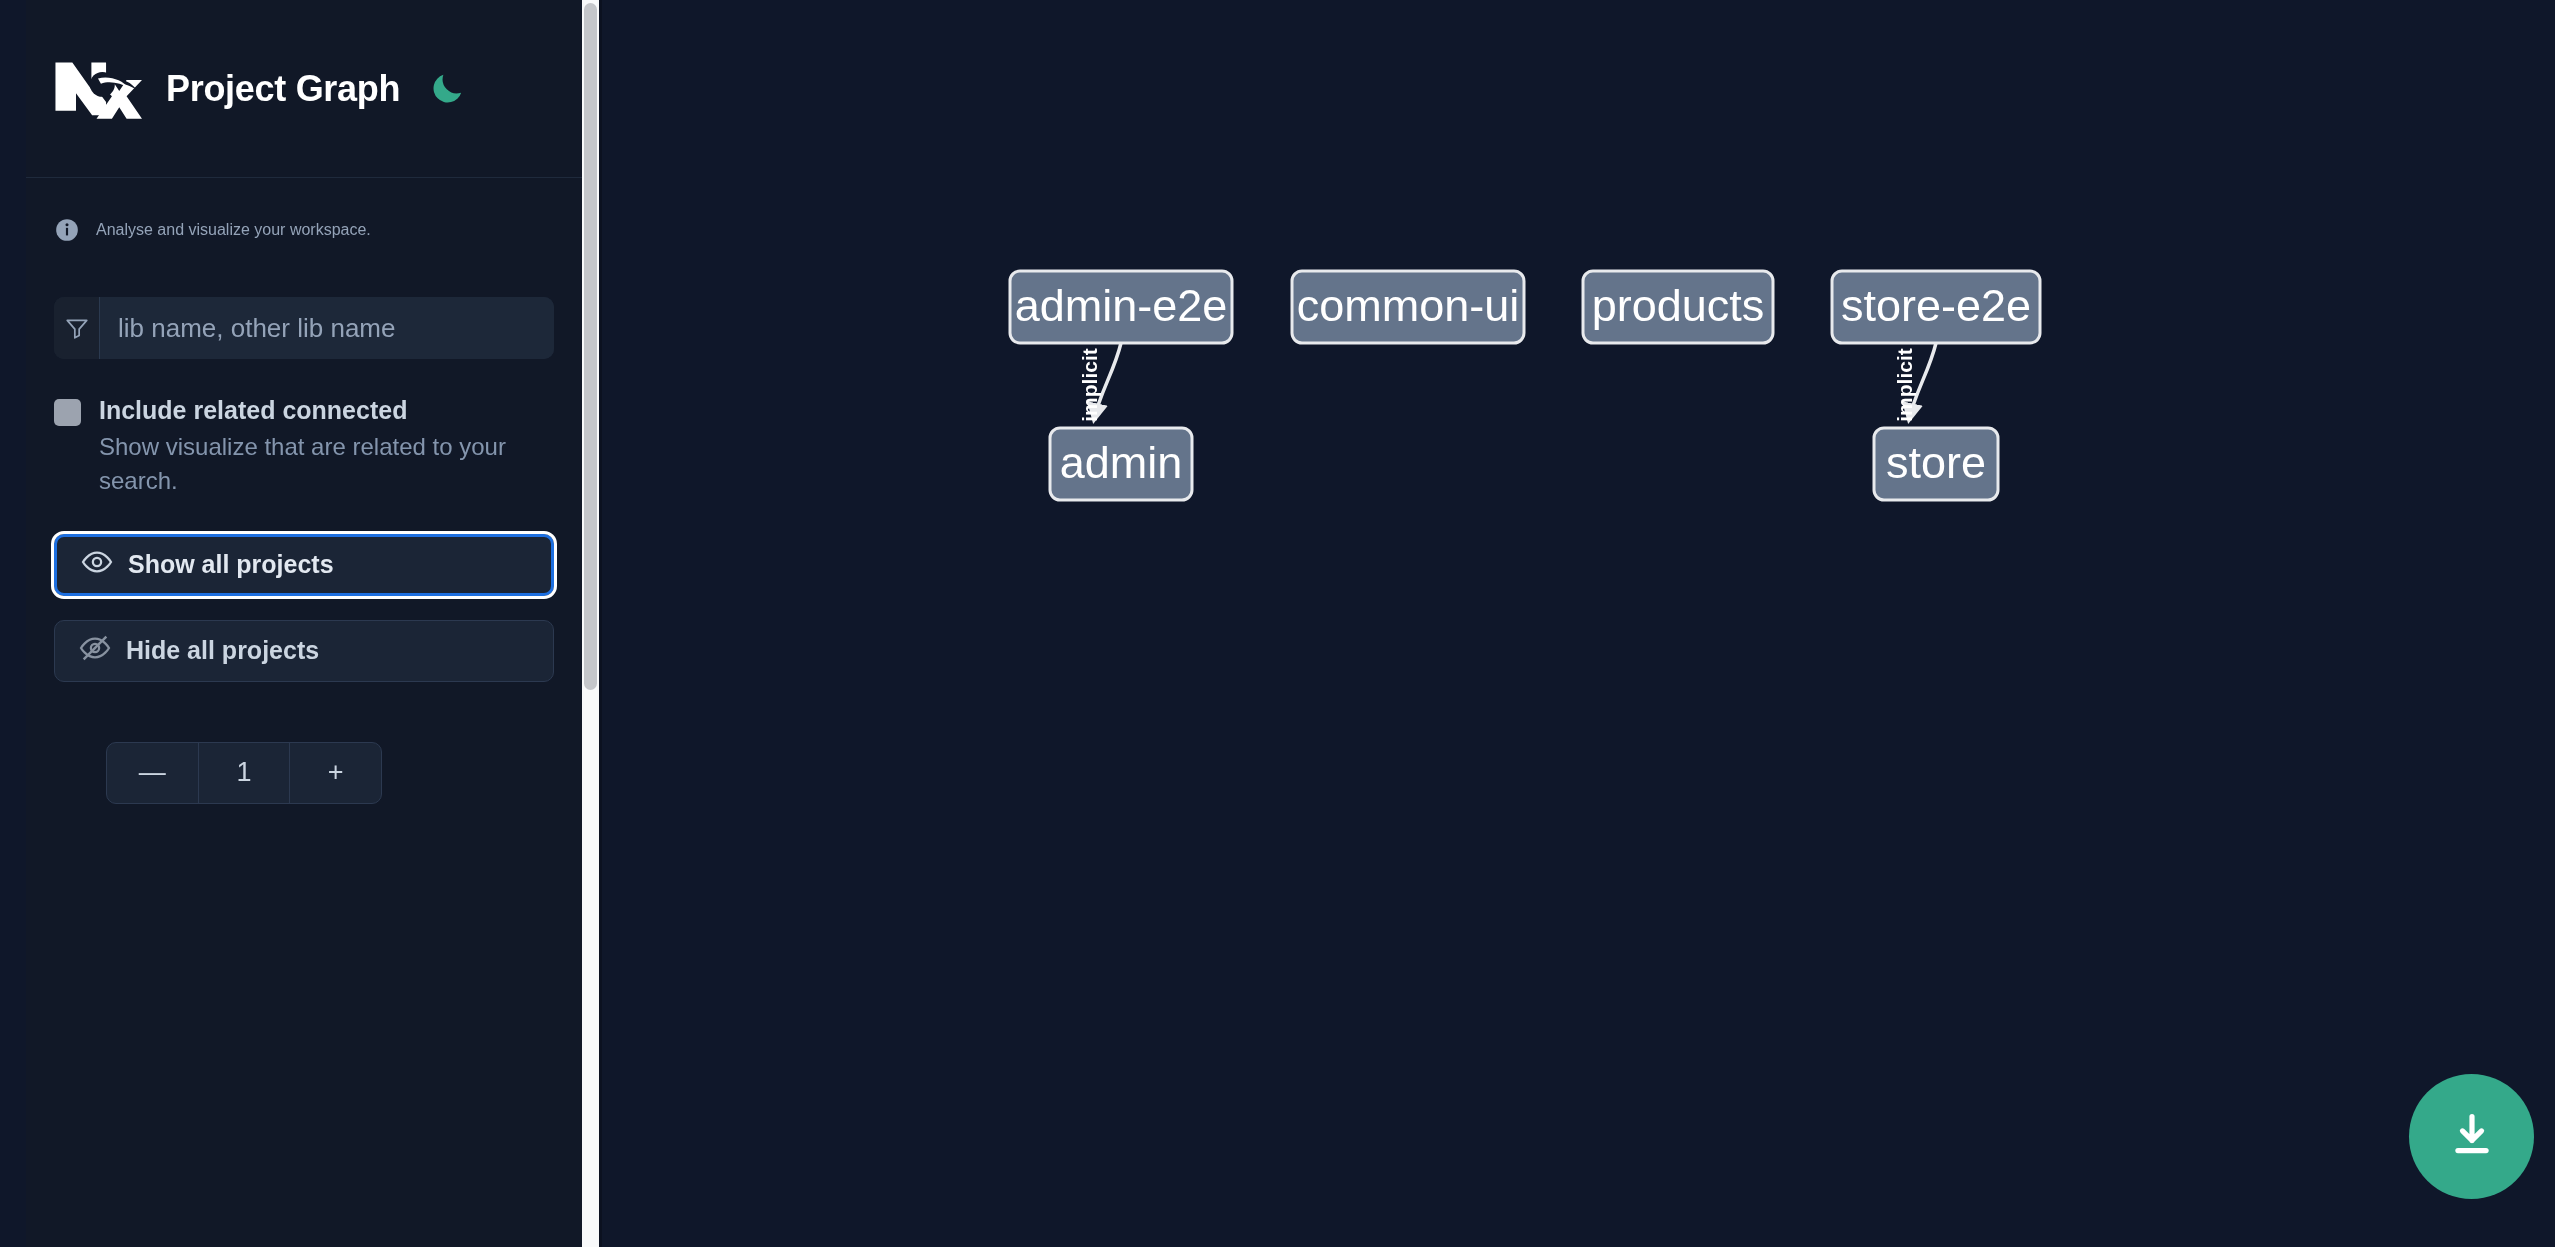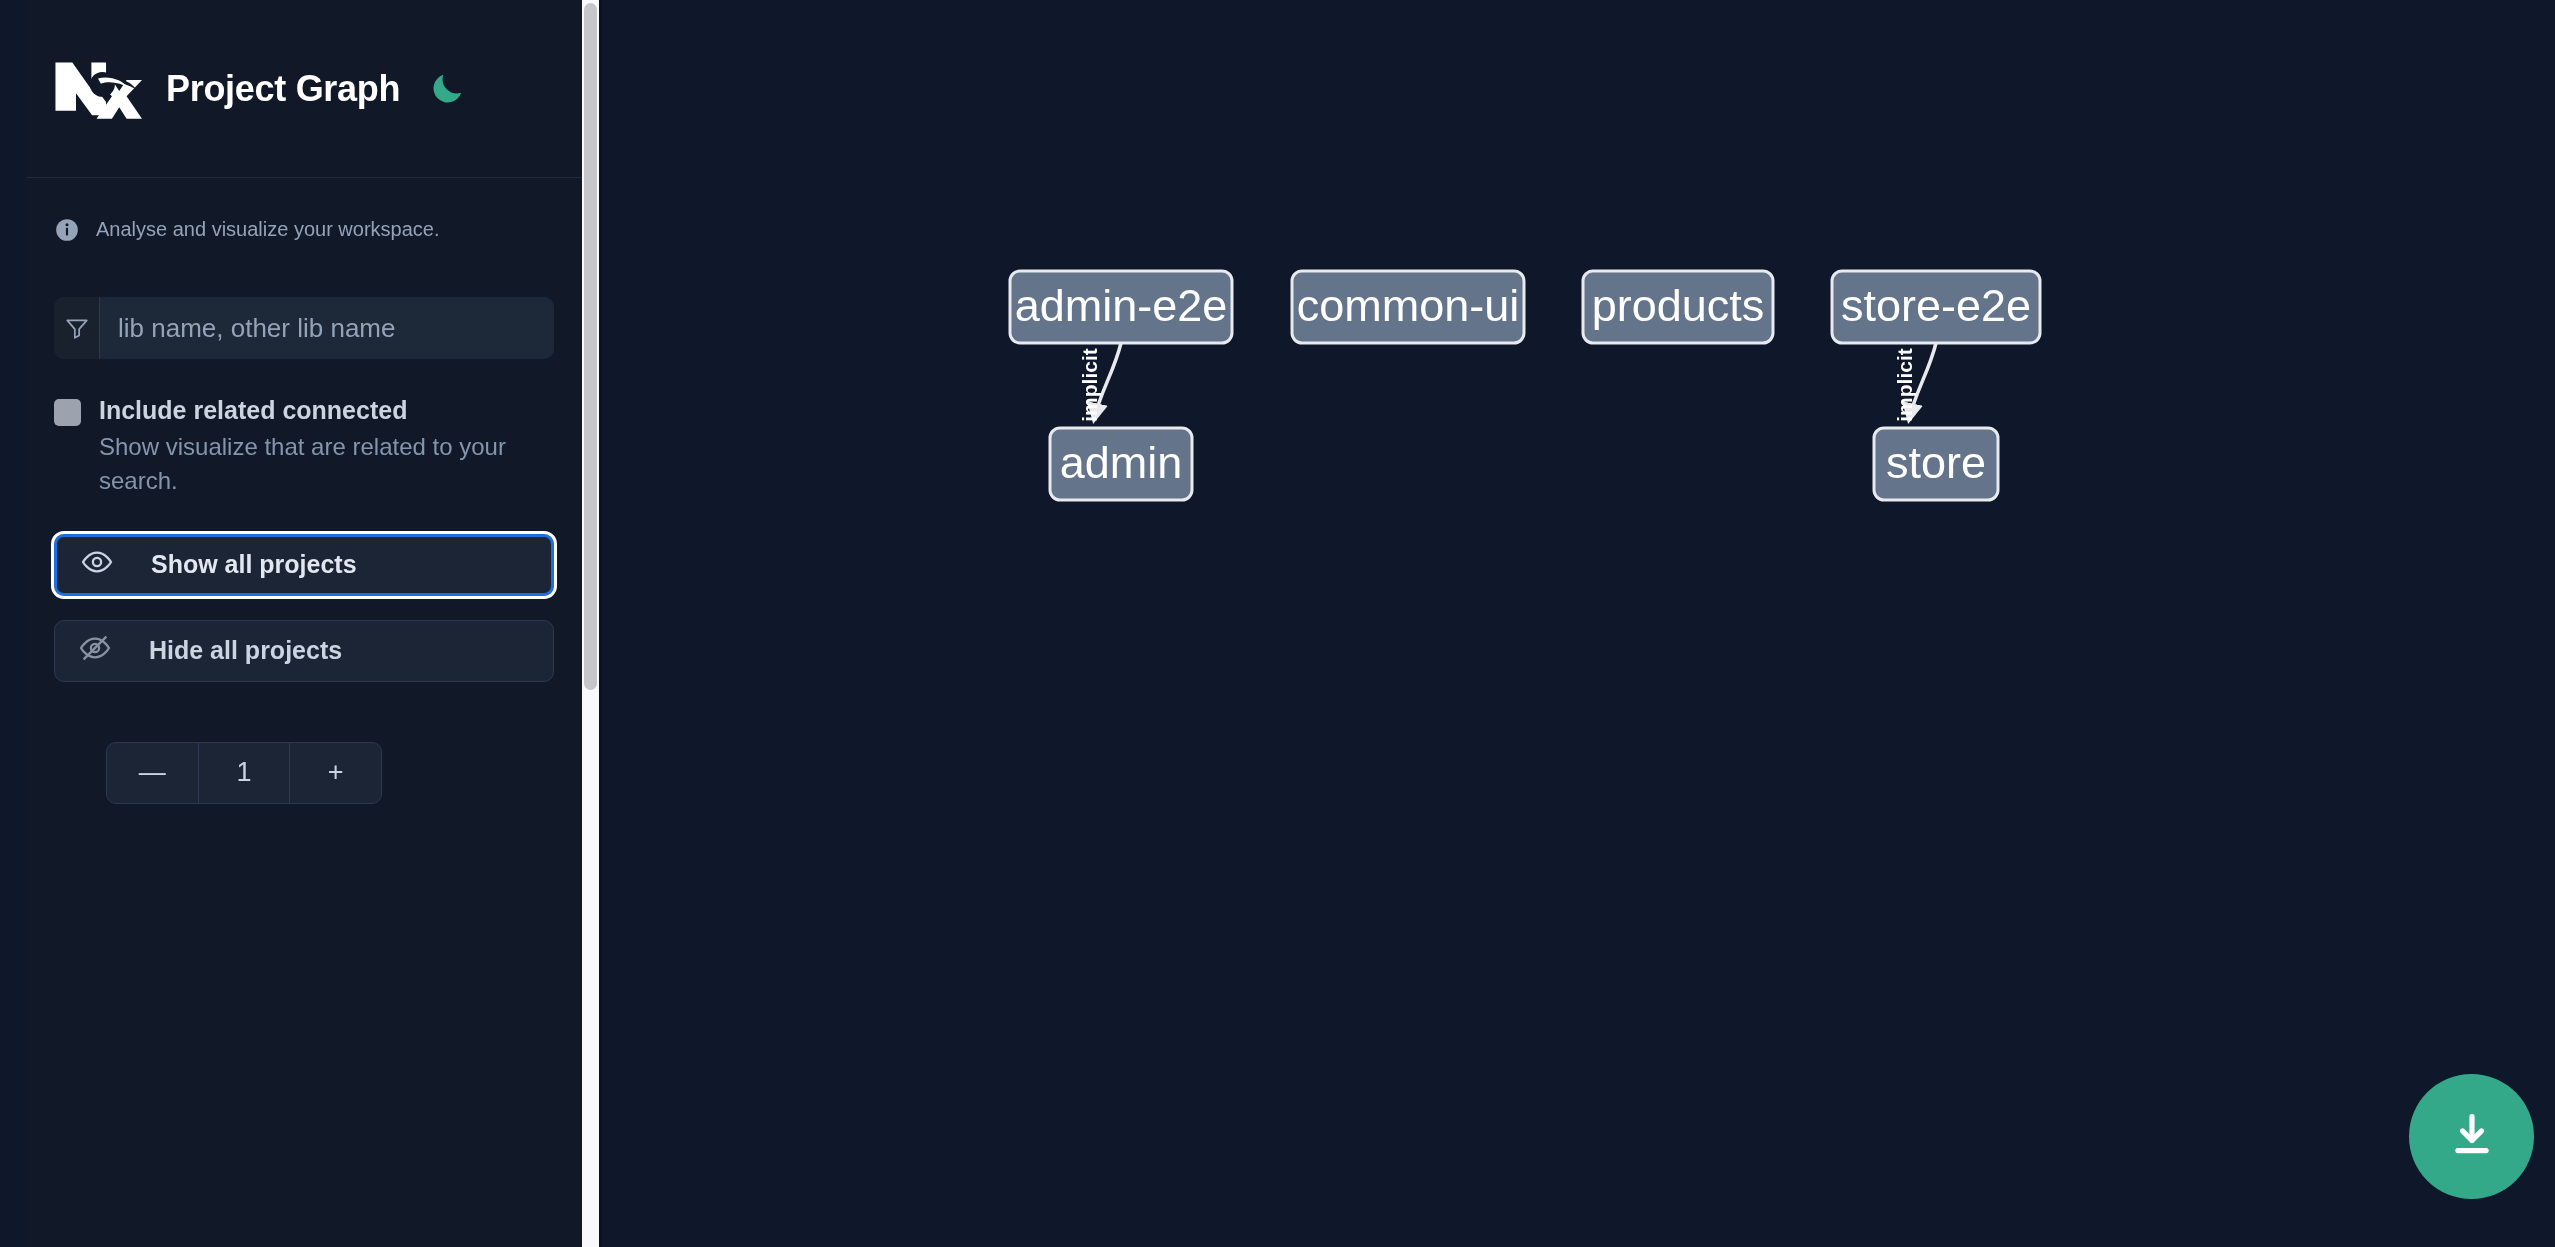--- a/index.html
+++ b/index.html
@@ -32,21 +32,21 @@
     margin-left: 26px; width: 42px; height: 42px;
     display: flex; align-items: center; justify-content: center;
     cursor: pointer; background: none; border: none;
   }
 
   .sb-note {
     display: flex; align-items: center; gap: 16px;
     padding: 0 28px; height: 103px;
   }
   .info-icon { width: 26px; height: 26px; flex: none; }
-  .sb-note-text { font-size: 20px; color: #94a3b8; white-space: nowrap; }
+  .sb-note-text { font-size: 16px; color: #94a3b8; white-space: nowrap; }
 
   .sb-body { padding: 8px 28px; }
 
   .filter-box {
     display: flex; align-items: stretch;
     height: 62px; border-radius: 10px; overflow: hidden;
     background: #1b2536; margin-top: 8px;
   }
   .filter-icon-cell {
     width: 46px; display: flex; align-items: center; justify-content: center;
@@ -75,21 +75,21 @@
   .check-title {
     font-size: 25px; font-weight: 700; color: #cbd5e1;
     line-height: 1.35;
   }
   .check-desc {
     font-size: 24px; color: #8495ad; line-height: 1.42;
     margin-top: 2px; max-width: 452px;
   }
 
   .btn {
-    display: flex; align-items: center; gap: 38px;
+    display: flex; align-items: center; gap: 15px;
     width: 100%; height: 62px; margin-top: 22px;
     border-radius: 10px; padding-left: 24px;
     background: #1b2536; border: 1px solid #2c3950;
     color: #e2e8f0; font-size: 25px; font-weight: 700;
     font-family: "Liberation Sans", sans-serif;
     cursor: pointer;
   }
   .btn.focused {
     border: 3px solid #1d6fe0;
     outline: 3px solid #ffffff; outline-offset: 0px;

